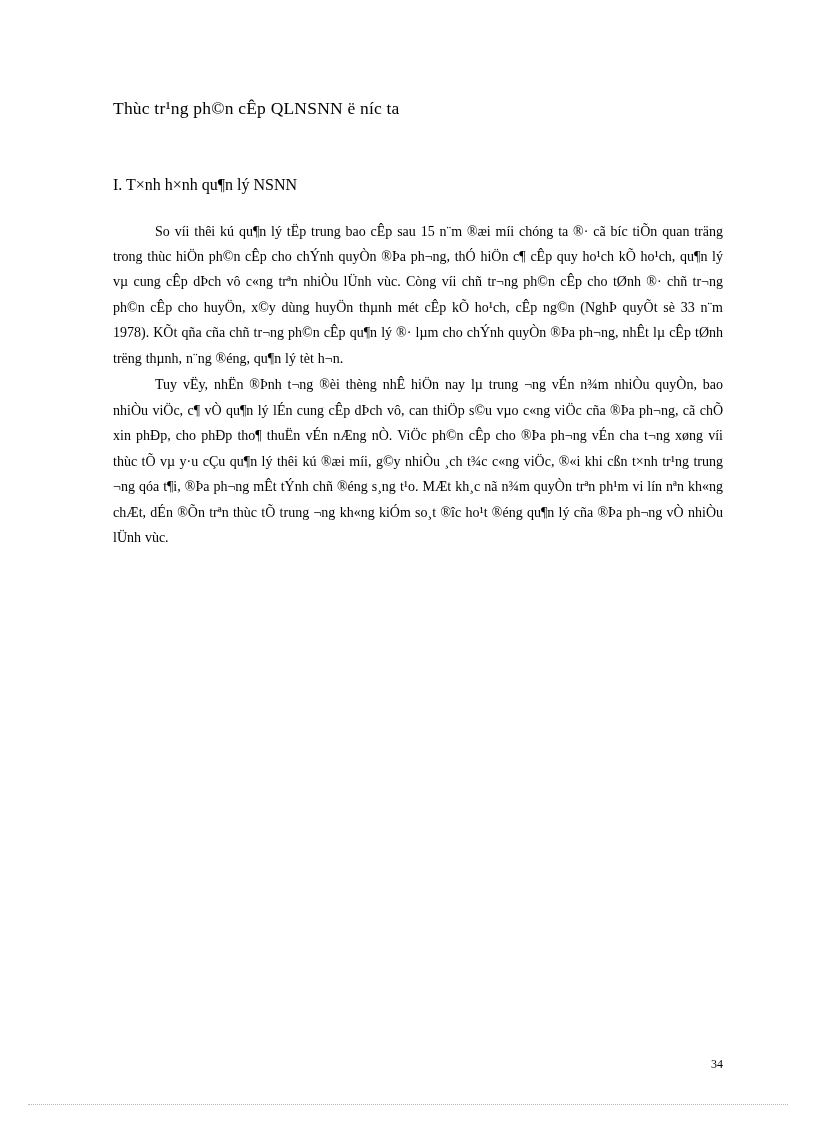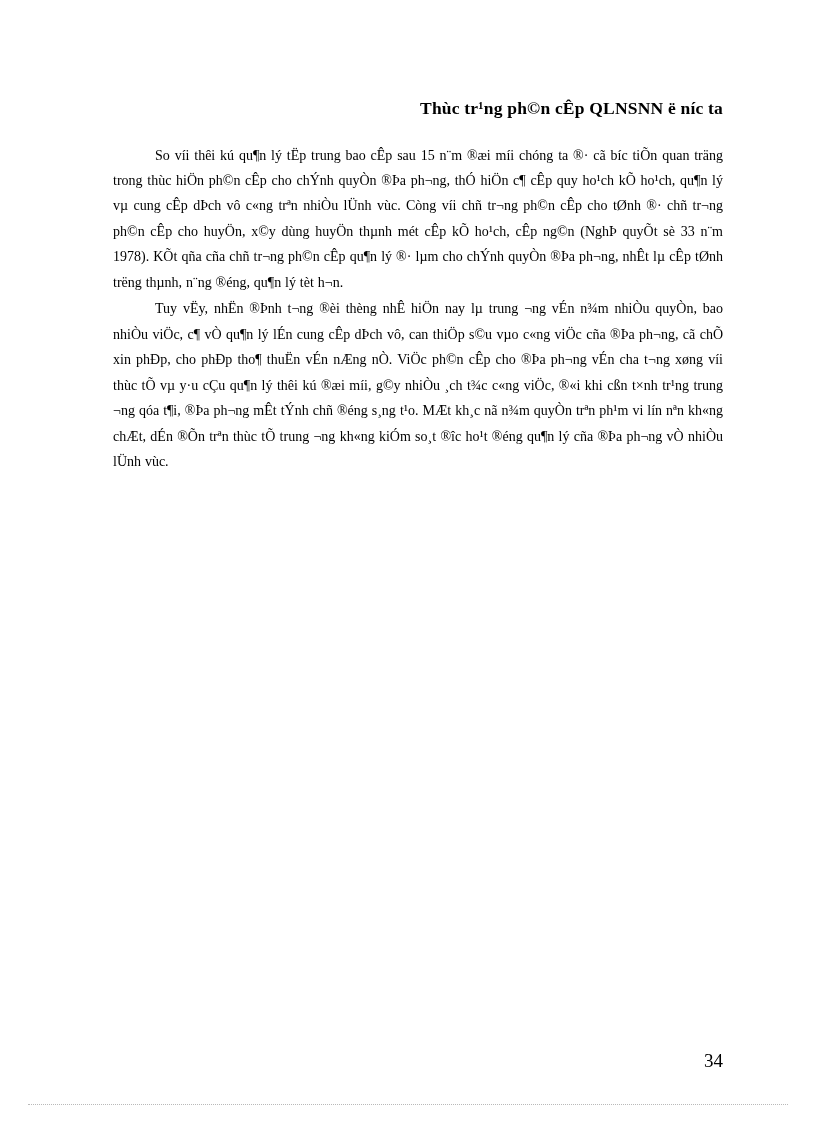--- a/index.html
+++ b/index.html
@@ -23,22 +23,22 @@
     height: 1123px;
     box-sizing: border-box;
   }
   .content {
     position: absolute;
     left: 113px;
     top: 96px;
     width: 610px;
   }
   .doc-title {
-    text-align: right;
-    font-weight: bold;
+    text-align: left;
+    font-weight: normal;
     font-size: 17.5px;
     letter-spacing: 0.2px;
     margin: 0 0 0 0;
     line-height: 1.4;
   }
   .heading-1 {
     font-size: 16px;
     margin: 52px 0 0 0;
     line-height: 1.5;
     font-weight: normal;
@@ -59,41 +59,42 @@
     text-indent: 42px;
     word-spacing: 0.4px;
   }
   .para.p2 {
     margin-top: 1px;
   }
   .page-number {
     position: absolute;
     right: 93px;
     bottom: 53px;
-    font-size: 19px;
+    font-size: 12px;
     line-height: 1;
   }
   .footer-rule {
     position: absolute;
     left: 28px;
     right: 28px;
     bottom: 18px;
     border-top: 1px dotted #b9b9b9;
     height: 0;
   }
 </style>
 </head>
 <body>
 
 <div class="page">
 
   <div class="content">
 
     <h1 class="doc-title">Thùc tr¹ng ph©n cÊp QLNSNN ë níc ta</h1>
 
+    <p class="heading-1">I. T×nh h×nh qu¶n lý NSNN</p>
 
 
     <p class="para p1">So víi thêi kú qu¶n lý tËp trung bao cÊp sau 15 n¨m ®æi míi chóng ta ®· cã bíc  tiÕn  quan  träng  trong  thùc  hiÖn  ph©n  cÊp  cho  chÝnh  quyÒn  ®Þa  ph¬ng,  thÓ hiÖn c¶ cÊp quy ho¹ch kÕ ho¹ch, qu¶n lý vµ cung cÊp dÞch vô c«ng trªn nhiÒu lÜnh vùc. Còng víi chñ tr¬ng  ph©n cÊp cho tØnh ®·  chñ tr¬ng  ph©n cÊp cho huyÖn, x©y dùng huyÖn thµnh mét cÊp kÕ ho¹ch, cÊp ng©n (NghÞ quyÕt sè 33 n¨m 1978). KÕt qña cña chñ tr¬ng  ph©n cÊp qu¶n lý ®· lµm cho chÝnh quyÒn ®Þa ph¬ng,  nhÊt lµ cÊp tØnh trëng  thµnh, n¨ng ®éng, qu¶n lý tèt h¬n.</p>
 
     <p class="para p2">Tuy vËy, nhËn ®Þnh t¬ng  ®èi thèng nhÊ hiÖn nay lµ trung ¬ng  vÉn n¾m nhiÒu quyÒn, bao nhiÒu viÖc, c¶ vÒ qu¶n lý lÉn cung cÊp dÞch vô, can thiÖp s©u vµo c«ng viÖc cña ®Þa ph¬ng,  cã chÕ xin phÐp, cho phÐp tho¶ thuËn vÉn nÆng nÒ. ViÖc ph©n cÊp cho ®Þa ph¬ng  vÉn cha  t¬ng  xøng víi thùc tÕ vµ y·u cÇu qu¶n lý thêi kú ®æi míi, g©y nhiÒu ¸ch t¾c c«ng viÖc, ®«i khi cßn t×nh tr¹ng trung ¬ng  qóa t¶i, ®Þa ph¬ng  mÊt tÝnh chñ ®éng s¸ng t¹o. MÆt kh¸c nã n¾m quyÒn trªn ph¹m vi lín nªn kh«ng chÆt, dÉn ®Õn trªn thùc tÕ trung ¬ng  kh«ng kiÓm so¸t ®îc  ho¹t ®éng qu¶n lý cña ®Þa ph¬ng  vÒ nhiÒu lÜnh vùc.</p>
 
   </div>
 
   <div class="page-number">34</div>
 

